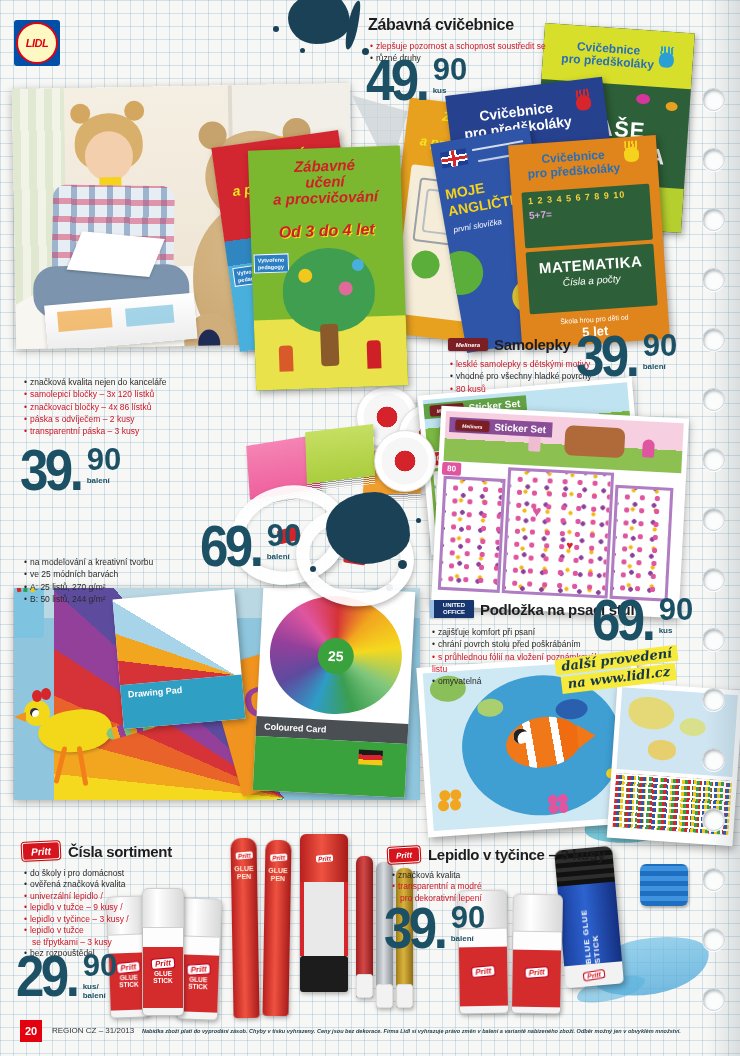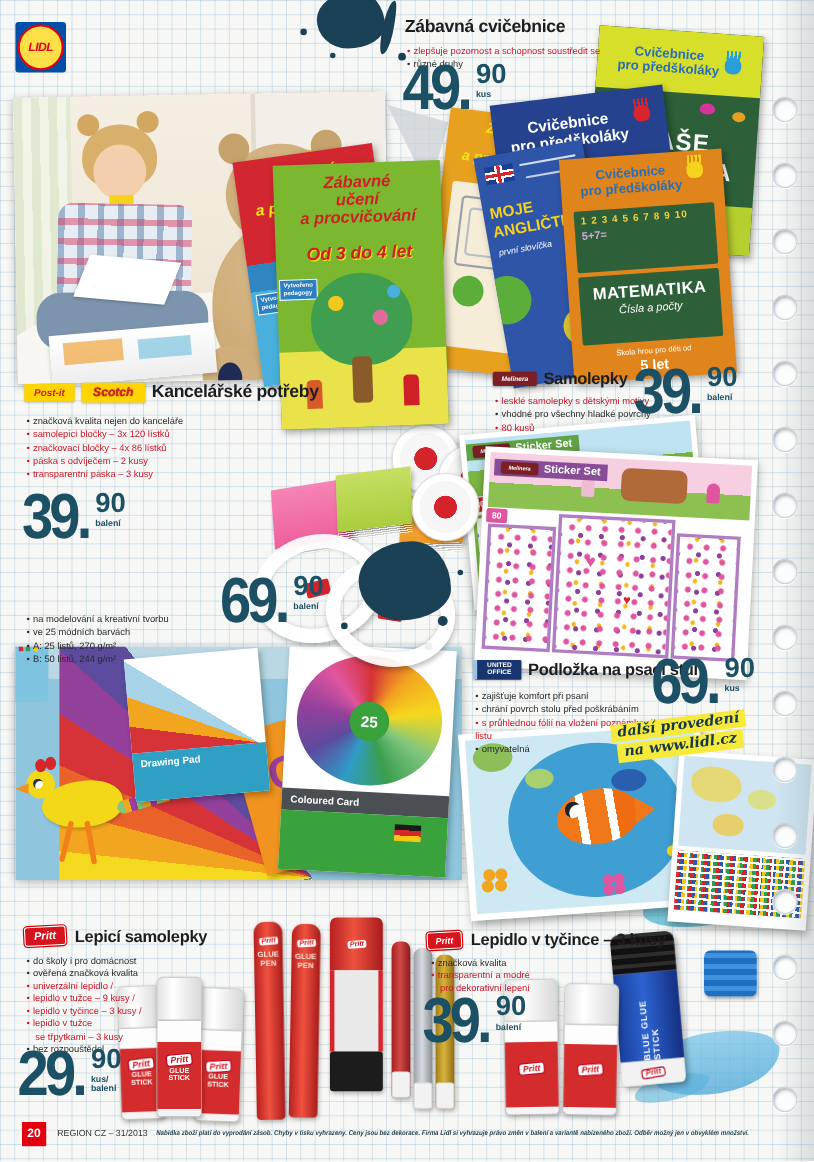--- a/index.html
+++ b/index.html
@@ -15,39 +15,39 @@
   .edge{position:absolute;right:0;top:0;bottom:0;width:34px;z-index:19;
     background:linear-gradient(90deg,rgba(0,0,0,0),rgba(100,115,125,.10) 55%,rgba(100,115,125,.20));}
   .hole{position:absolute;left:0;width:21px;height:21px;border-radius:50%;background:#fbfcfc;
     border:1px solid #c9d2d7;box-shadow:inset 1px 2px 3px rgba(90,105,115,.5),0 1px 0 rgba(255,255,255,.8);}
   
   .splat{background:#1b4156;border-radius:58% 42% 55% 45%/50% 60% 40% 50%;}
   .dot{background:#1b4156;border-radius:50%;}
   
   .lidl{left:14px;top:20px;width:46px;height:46px;background:#0050aa;border-radius:3px;
     display:flex;align-items:center;justify-content:center;z-index:9;}
-  .lidl-circle{width:38px;height:38px;border-radius:50%;background:#fde047;border:2px solid #e3000f;
+  .lidl-circle{width:38px;height:38px;border-radius:50%;background:#fef9c3;border:2px solid #e3000f;
     display:flex;align-items:center;justify-content:center;}
   .lidl-word{color:#e3000f;font-weight:bold;font-style:italic;font-size:11px;letter-spacing:-0.5px;}
   .banner{left:70px;top:24px;width:220px;height:34px;background:#e3000f;z-index:9;
     display:flex;align-items:center;justify-content:center;box-shadow:1px 2px 3px rgba(0,0,0,.25);}
   .banner span{color:#fff;font-weight:bold;font-style:italic;font-size:17px;}
   
   .sec-title{font-size:16px;font-weight:bold;color:#1d1d1f;letter-spacing:-0.3px;margin:0;}
   .sec-title.sm{font-size:15px;}
   ul.bullets{list-style:none;margin:0;padding:0;font-size:8.5px;line-height:1.45;color:#2a2a2a;}
   ul.bullets li::before{content:"•";margin-right:3px;}
   ul.bullets li.red{color:#cc1426;}
   ul.bullets li.cont{padding-left:8px;}
   ul.bullets li.cont::before{content:"";margin-right:0;}
   .price{display:flex;align-items:flex-start;color:#1c5064;font-weight:bold;z-index:9;}
   .p-int{display:inline-block;font-size:58px;line-height:.82;letter-spacing:-4px;transform:scaleX(.88);transform-origin:left bottom;}
   .p-int::after{content:".";}
   .p-col{display:flex;flex-direction:column;margin-left:-2px;}
-  .p-dec{font-size:25px;line-height:.9;}
+  .p-dec{font-size:31px;line-height:.9;}
   .p-unit{font-size:8px;line-height:1.1;margin-top:3px;font-weight:bold;}
   
   .chip{display:inline-flex;align-items:center;justify-content:center;font-weight:bold;box-shadow:0 1px 2px rgba(0,0,0,.2);}
   .chip-postit{background:#ffd500;color:#c81a2b;font-style:italic;font-size:9px;width:46px;height:16px;border-radius:2px;}
   .chip-scotch{background:#ffd500;color:#d01e2a;font-style:italic;font-size:11px;width:58px;height:18px;border-radius:2px;text-shadow:0 0 1px #8c0c18;}
   .chip-melinera{background:#7c1f24;color:#fff;font-size:6px;font-style:italic;width:40px;height:13px;border-radius:2px;}
   .chip-uo{background:#17356e;color:#fff;font-size:6px;line-height:1.1;width:40px;height:18px;text-align:center;
     border-left:4px solid #9cc3e5;border-radius:1px;}
   .chip-pritt{background:#d6141e;color:#fff;font-style:italic;font-size:10px;width:36px;height:16px;border-radius:3px;border:1px solid #fff;outline:1px solid #c00;transform:rotate(-3deg);}
   .crelando-logo{display:flex;flex-direction:column;line-height:1;}
@@ -282,25 +282,20 @@
       <div style="color:#d9a6e0;font-weight:bold;font-size:10px;margin-top:4px">5+7=</div>
     </div>
     <div class="abs" style="left:10px;top:108px;width:128px;height:62px;background:#2d5f38;border-radius:2px;text-align:center">
       <div style="color:#fff;font-weight:bold;font-size:15px;letter-spacing:.5px;margin-top:8px">MATEMATIKA</div>
       <div style="color:#fff;font-style:italic;font-size:10px;margin-top:2px">Čísla a počty</div>
     </div>
     <div style="position:absolute;left:0;right:0;top:176px;text-align:center;color:#fff;font-size:7px">Škola hrou pro děti od</div>
     <div style="position:absolute;left:0;right:0;top:184px;text-align:center;color:#fff;font-weight:bold;font-size:13px">5 let</div>
   </div>
 
-  <div class="abs" style="left:22px;top:348px;display:flex;align-items:center;gap:6px;z-index:9">
-    <span class="chip chip-postit">Post-it</span>
-    <span class="chip chip-scotch">Scotch</span>
-    <h2 class="sec-title">Kancelářské potřeby</h2>
-  </div>
   <ul class="abs bullets" style="left:24px;top:376px;width:205px;z-index:9">
       <li>značková kvalita nejen do kanceláře</li>
       <li class="red">samolepicí bločky – 3x 120 lístků</li>
       <li class="red">značkovací bločky – 4x 86 lístků</li>
       <li class="red">páska s odvíječem – 2 kusy</li>
       <li class="red">transparentní páska – 3 kusy</li>
     </ul>
   <div class="abs price" style="left:20px;top:446px">
     <span class="p-int">39</span>
     <span class="p-col">
@@ -466,21 +461,21 @@
       <div class="abs" style="left:8px;top:8px;width:46px;height:32px;background:#e5d977;border-radius:40% 55% 45% 50%"></div>
       <div class="abs" style="left:60px;top:26px;width:26px;height:18px;background:#d8e08c;border-radius:50%"></div>
       <div class="abs" style="left:30px;top:50px;width:28px;height:20px;background:#e8cf6e;border-radius:45%"></div>
     </div>
     <div style="width:100%;height:54px;margin-top:4px;
       background-image:repeating-linear-gradient(0deg,transparent 0 4px,#fff 4px 6px),repeating-linear-gradient(90deg,transparent 0 9px,#fff 9px 11px),repeating-linear-gradient(90deg,#d6252b 0 3px,#2a58b0 3px 6px,#f3c913 6px 9px,#2e9e4f 9px 12px)"></div>
   </div>
 
   <div class="abs" style="left:22px;top:842px;display:flex;align-items:center;gap:8px;z-index:9">
     <span class="chip chip-pritt">Pritt</span>
-    <h2 class="sec-title sm">Lepicí samolepky</h2>
+    <h2 class="sec-title sm">Čísla sortiment</h2>
   </div>
   <ul class="abs bullets" style="left:24px;top:868px;width:150px;z-index:9;line-height:1.35">
       <li>do školy i pro domácnost</li>
       <li>ověřená značková kvalita</li>
       <li class="red">univerzální lepidlo /</li>
       <li class="red">lepidlo v tužce – 9 kusy /</li>
       <li class="red">lepidlo v tyčince – 3 kusy /</li>
       <li class="red">lepidlo v tužce</li>
       <li class="red cont">se třpytkami – 3 kusy</li>
       <li>bez rozpouštědel</li>

